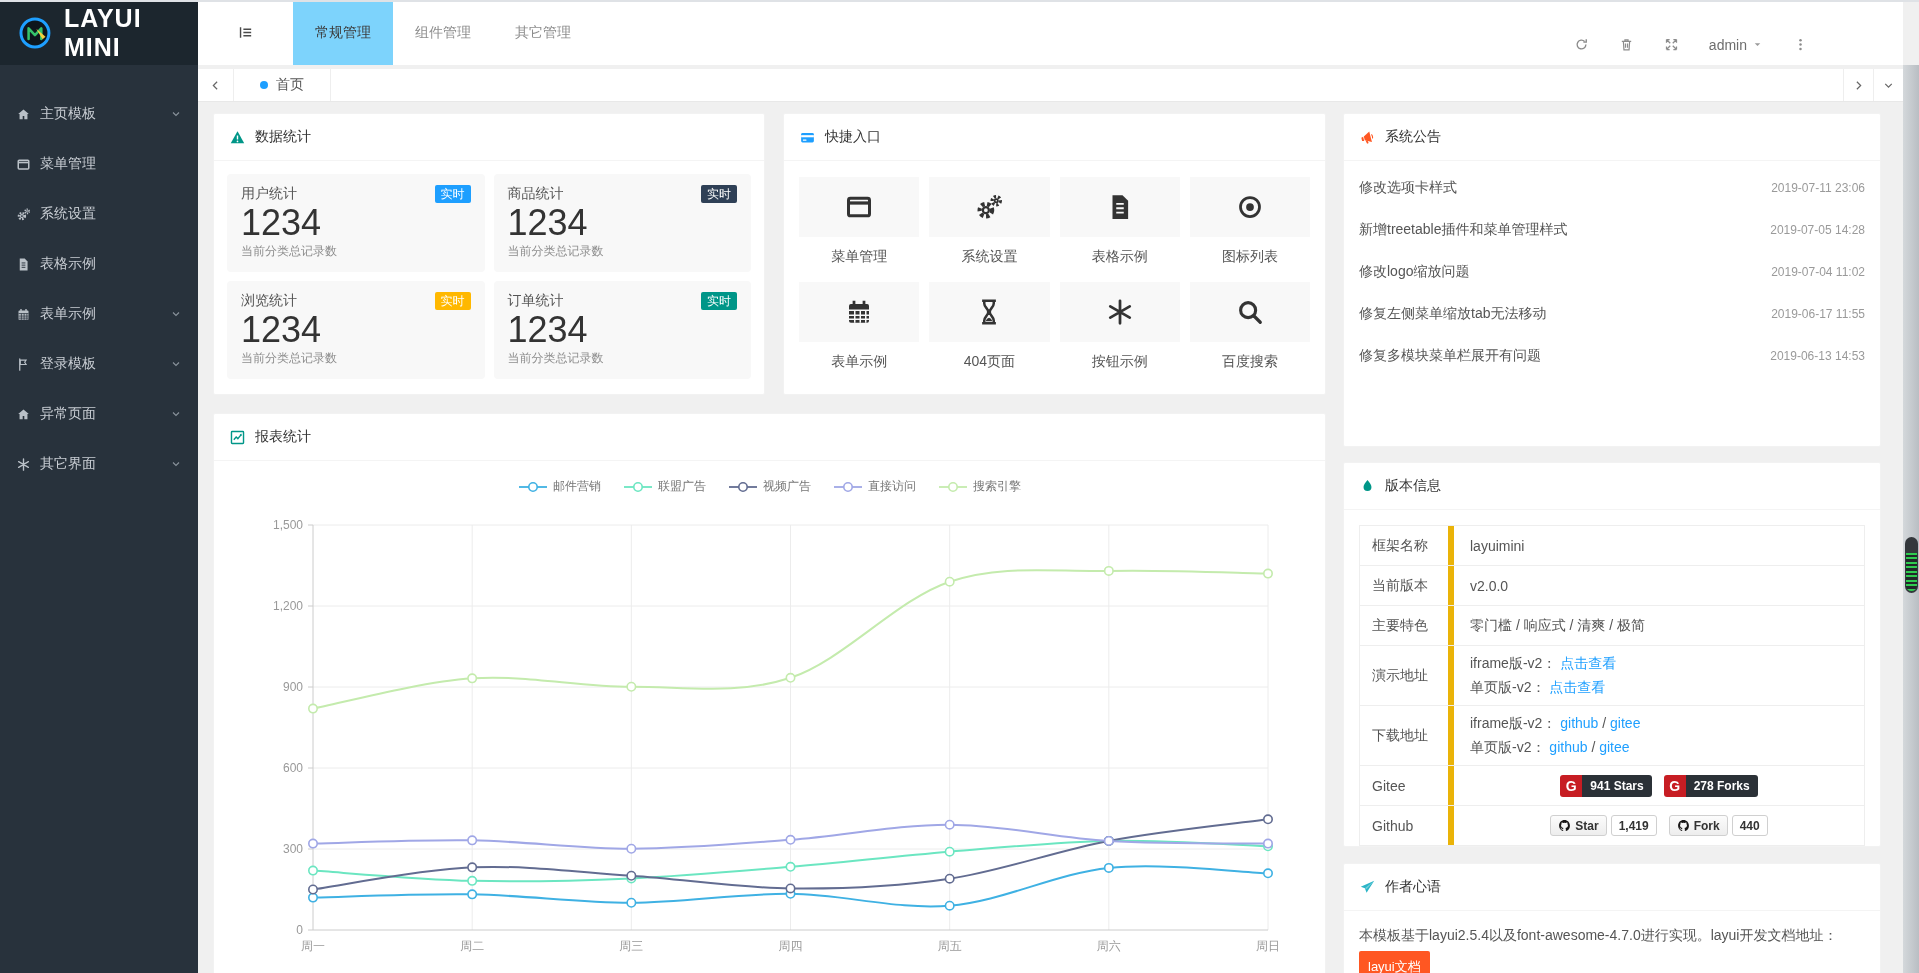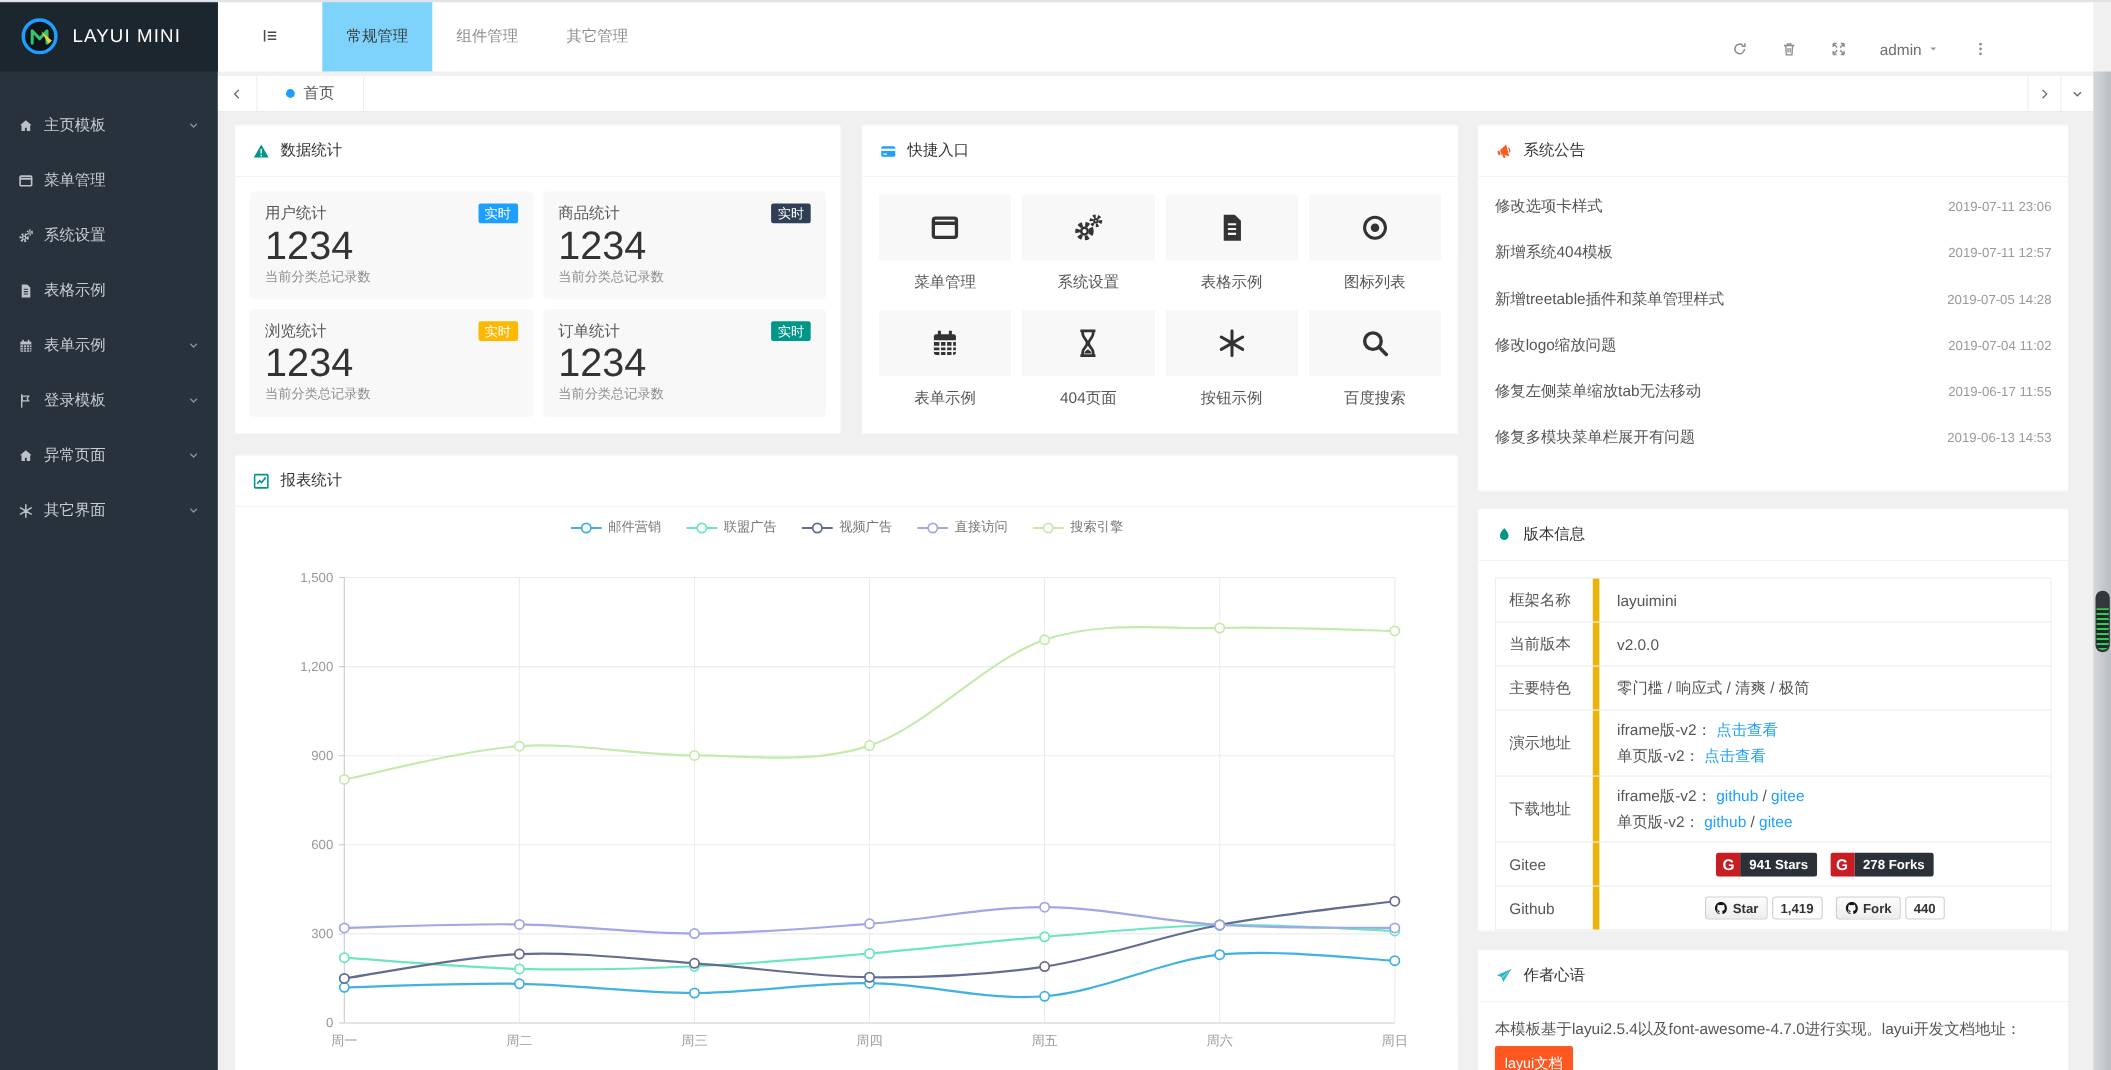--- a/index.html
+++ b/index.html
@@ -5,21 +5,21 @@
   *{margin:0;padding:0;box-sizing:border-box}
   html,body{width:1919px;height:973px;overflow:hidden;background:#F0F0F0;
     font-family:"Liberation Sans","DejaVu Sans",sans-serif;font-size:14px;color:#555}
   .ic{width:16px;height:16px;display:inline-block;vertical-align:middle;fill:currentColor}
   svg.ic{overflow:visible}
   .top-strip{position:absolute;top:0;left:0;right:0;height:2px;background:#DFE2E6;z-index:60}
 
   
   .sidebar{position:absolute;left:0;top:0;bottom:0;width:198px;background:#28323C;z-index:10}
   .logo-area{height:65px;background:#1C262E;display:flex;align-items:center;padding-left:18px;gap:12px}
-  .logo-text{color:#FFF;font-size:17px;font-weight:normal;letter-spacing:1px}
+  .logo-text{color:#FFF;font-size:25px;font-weight:bold;letter-spacing:1px}
   .side-nav{padding-top:24px}
   .side-item{height:50px;display:flex;align-items:center;padding:0 16px;gap:9px;color:#C9CED4;cursor:pointer;position:relative}
   .side-item .ic{width:15px;height:15px;color:#BAC1C8;--ibg:#28323C}
   .side-item .side-label{font-size:14px}
   .side-item .chev{position:absolute;right:16px;width:12px;height:12px;color:#8A939C}
 
   
   .topbar{position:absolute;left:198px;top:0;width:1705px;height:65px;background:#FFF;z-index:5}
   .tb-toggle{position:absolute;left:0;top:0;width:95px;height:65px;display:flex;align-items:center;justify-content:center;cursor:pointer;color:#4a4a4a}
   .tb-toggle .ic{width:17px;height:17px}
@@ -59,21 +59,21 @@
   .sc-caption{font-size:12px;color:#8D8D8D;margin-top:3px}
 
   .p-quick{left:585px;top:15px;width:543px;height:282px}
   .q-grid{padding:16px 15px;display:grid;grid-template-columns:repeat(4,1fr);gap:16px 10px}
   .q-item{cursor:pointer;text-align:center}
   .q-tile{background:#F8F8F8;height:60px;display:flex;align-items:center;justify-content:center;color:#333}
   .q-tile .ic{width:30px;height:30px;--ibg:#F8F8F8}
   .q-label{font-size:14px;color:#555;margin-top:11px}
 
   .p-chart{left:15px;top:315px;width:1113px;height:645px}
-  .legend{margin-top:10px;height:24px;display:flex;justify-content:center;align-items:flex-start;gap:22px}
+  .legend{margin-top:10px;height:24px;display:flex;justify-content:center;align-items:flex-end;gap:22px}
   .lg-item{display:flex;align-items:center;gap:5px;cursor:pointer;font-size:12px;color:#777}
   .chart-wrap{padding:0 15px}
 
   .p-notice{left:1145px;top:15px;width:538px;height:334px}
   .n-list{padding:6px 15px}
   .n-row{height:42px;display:flex;align-items:center;justify-content:space-between;cursor:pointer}
   .n-text{font-size:14px;color:#555}
   .n-date{font-size:12px;color:#9A9A9A}
 
   .p-version{left:1145px;top:364px;width:538px;height:385px}
@@ -610,24 +610,20 @@
           <use href="#s-horn"></use>
         </svg>
       <span class="ph-title">系统公告</span>
     </div>
     <div class="n-list" id="notice-list">
         <div class="n-row">
           <span class="n-text">修改选项卡样式</span>
           <span class="n-date">2019-07-11 23:06</span>
         </div>
         <div class="n-row">
-          <span class="n-text">新增系统404模板</span>
-          <span class="n-date">2019-07-11 12:57</span>
-        </div>
-        <div class="n-row">
           <span class="n-text">新增treetable插件和菜单管理样式</span>
           <span class="n-date">2019-07-05 14:28</span>
         </div>
         <div class="n-row">
           <span class="n-text">修改logo缩放问题</span>
           <span class="n-date">2019-07-04 11:02</span>
         </div>
         <div class="n-row">
           <span class="n-text">修复左侧菜单缩放tab无法移动</span>
           <span class="n-date">2019-06-17 11:55</span>

